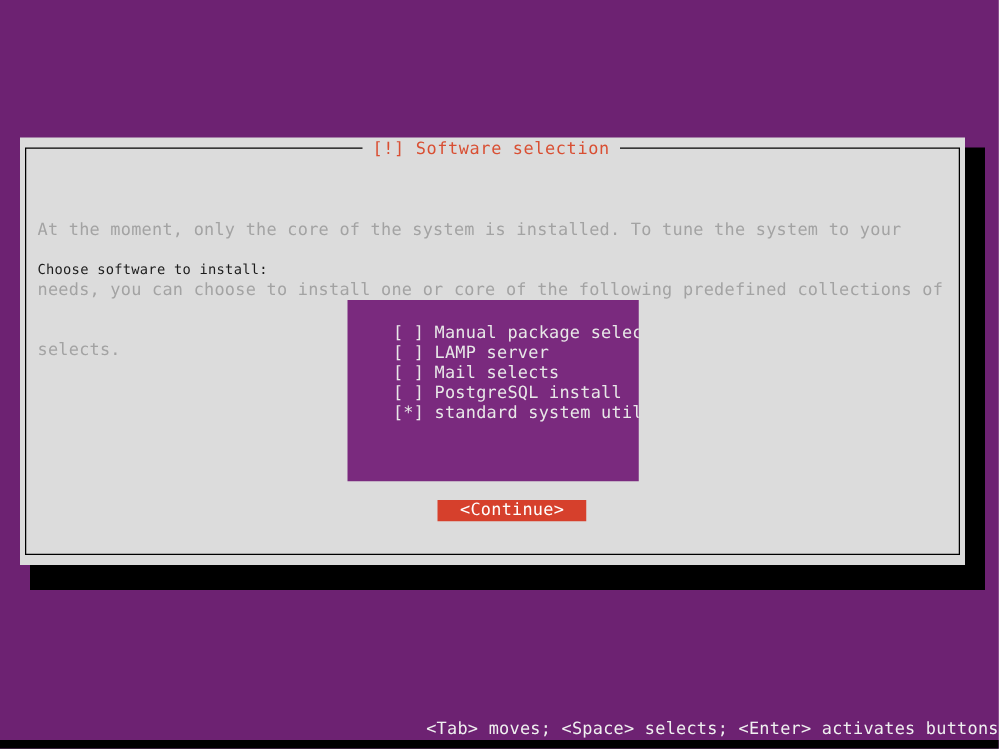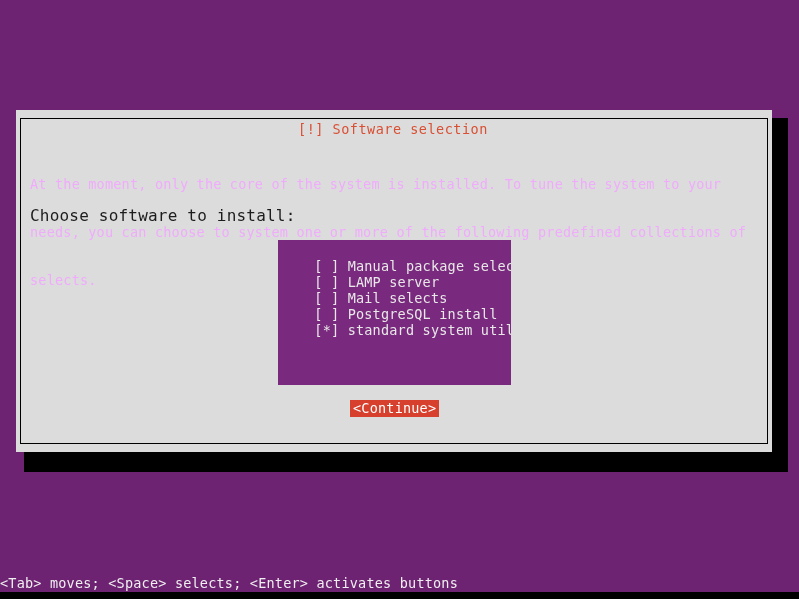--- a/index.html
+++ b/index.html
@@ -53,43 +53,42 @@
     left: 290px;
     top: 111px;
     height: 16px;
     line-height: 16px;
     padding: 0 8px;
     background: #dcdcdc;
     color: #d94f33;
     font-size: 13.5px;
     letter-spacing: 0.5px;
     white-space: pre;
-    margin-top: 10px;
   }
 
   
   #dialog-body {
     position: absolute;
     left: 30px;
     top: 144px;
     width: 700px;
-    color: #f0abfc;
+    color: #a3a3a3;
     font-size: 13.5px;
     line-height: 16px;
     white-space: pre-wrap;
     letter-spacing: 0.2px;
   }
   .body-line { white-space: pre; }
 
   #dialog-prompt {
     position: absolute;
     left: 30px;
     top: 208px;
     color: #1c1c1c;
-    font-size: 16px;
+    font-size: 11px;
     line-height: 16px;
     white-space: pre;
     letter-spacing: 0.2px;
   }
 
   
   #selection-list {
     position: absolute;
     left: 278px;
     top: 240px;
@@ -112,40 +111,41 @@
   .list-item .box { white-space: pre; }
   .list-item .label { white-space: pre; }
 
   
   #continue-button {
     position: absolute;
     left: 350px;
     top: 400px;
     height: 17px;
     line-height: 17px;
-    padding: 0 3px;
+    padding: 0 18px;
     background: #d6402c;
     color: #ffffff;
     font-size: 13.5px;
     white-space: pre;
     letter-spacing: 0.2px;
   }
 
   
   #status-bar {
     position: absolute;
     left: 0;
     top: 575px;
     width: 799px;
     height: 17px;
     line-height: 17px;
     color: #f0f0f0;
     font-size: 13.5px;
     white-space: pre;
     letter-spacing: 0.2px;
+    text-align: right;
   }
   #status-bottom-fill {
     position: absolute;
     left: 0;
     top: 592px;
     width: 799px;
     height: 7px;
     background: #000000;
   }
 </style>
@@ -155,21 +155,21 @@
 <div id="dialog-shadow"></div>
 
 <div id="dialog-panel"></div>
 
 <div id="dialog-frame"></div>
 
 <div id="dialog-title">[!] Software selection</div>
 
 <div id="dialog-body">
   <div class="body-line">At the moment, only the core of the system is installed. To tune the system to your</div>
-  <div class="body-line">needs, you can choose to system one or more of the following predefined collections of</div>
+  <div class="body-line">needs, you can choose to install one or core of the following predefined collections of</div>
   <div class="body-line">selects.</div>
 </div>
 
 <div id="dialog-prompt">Choose software to install:</div>
 
 <div id="selection-list">
   <div class="list-item">
     <span class="box">[ ]</span><span> </span><span class="label">Manual package selection</span>
   </div>
   <div class="list-item">

